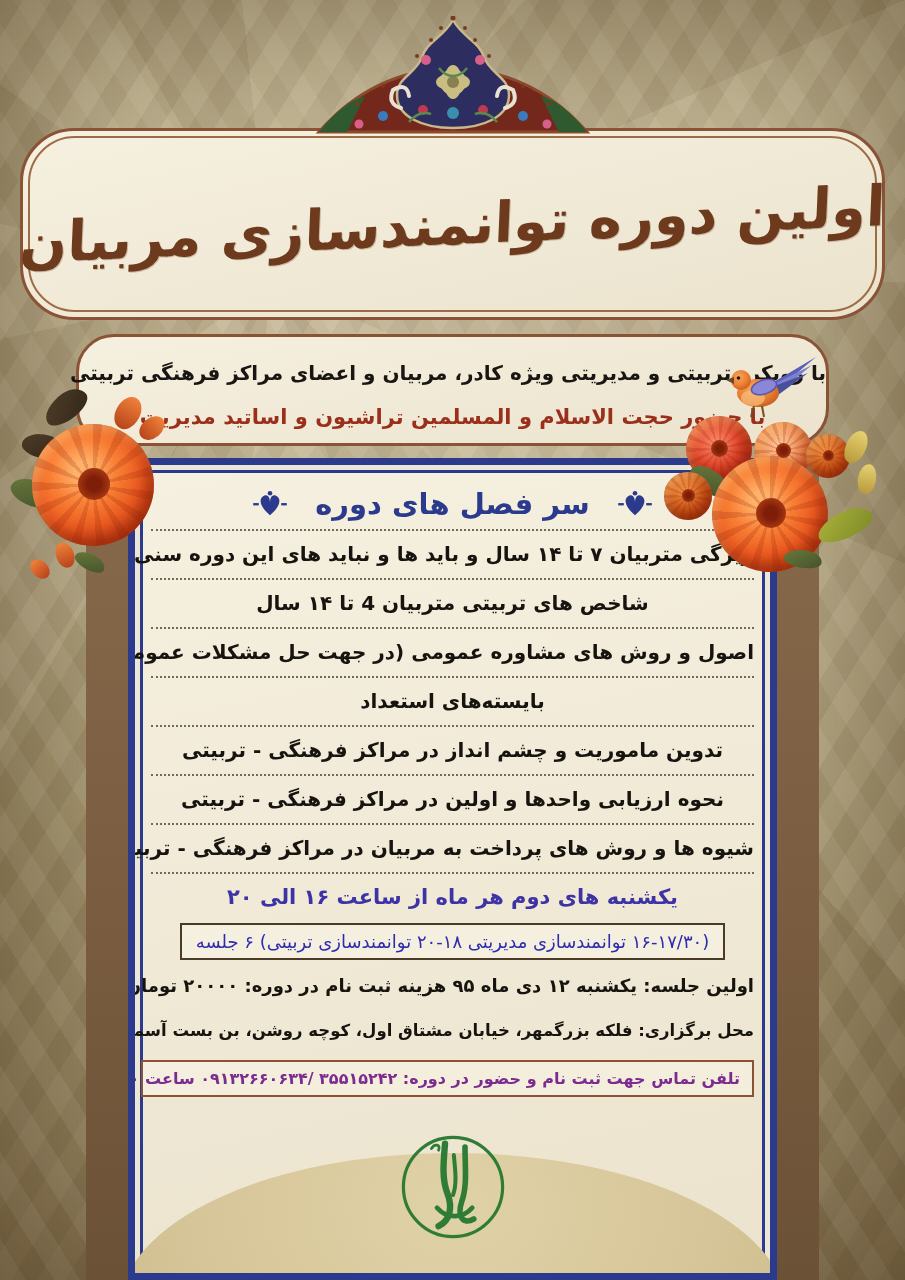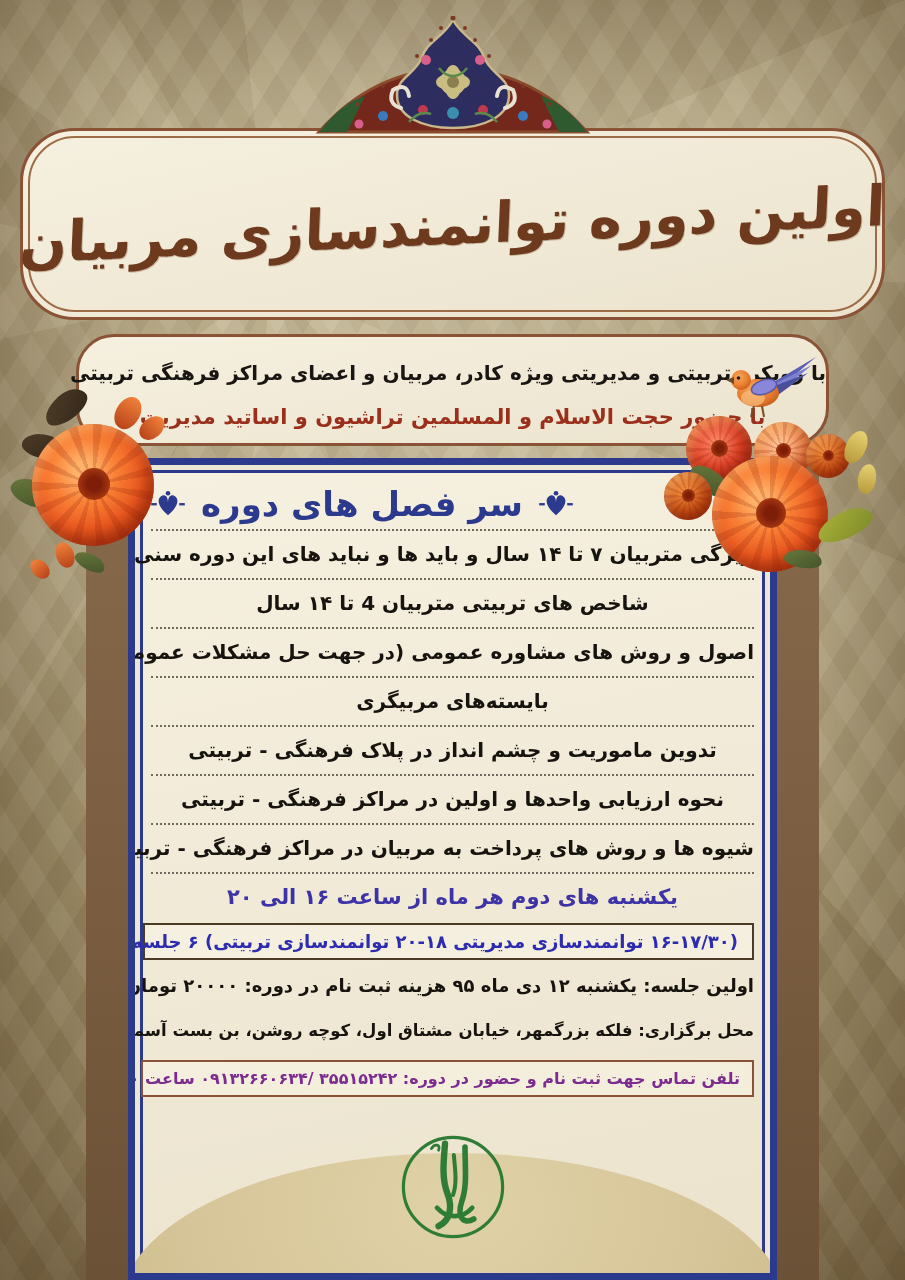--- a/index.html
+++ b/index.html
@@ -36,26 +36,26 @@
   .pillar{position:absolute;top:456px;bottom:0;width:42px;z-index:5;
     background:linear-gradient(180deg,#87694b 0%,#7a5d41 55%,#6b5136 100%);}
   .pillar.left{left:86px;} .pillar.right{right:86px;}
 
   
   .main-panel{position:absolute;left:128px;top:458px;width:649px;height:822px;box-sizing:border-box;z-index:10;
     border:7px solid #2b3a8c;box-shadow:inset 0 0 0 5px #ece6d4, inset 0 0 0 8px #2b3a8c;
     padding:14px 16px 0;overflow:hidden;}
   .row{white-space:nowrap;text-align:center;overflow:visible;}
   .dotted{border-bottom:2px dotted #6f6a5e;}
-  .section-header{height:50px;display:flex;align-items:center;justify-content:flex-end;gap:16px;
-    color:#2c3a8e;font-weight:bold;font-size:34px;}
+  .section-header{height:50px;display:flex;align-items:center;justify-content:center;gap:28px;
+    color:#2c3a8e;font-weight:bold;font-size:29px;}
   .topic{height:47px;line-height:46px;font-weight:bold;font-size:20px;color:#17140f;}
   .schedule-line{height:46px;line-height:46px;font-weight:bold;font-size:21px;color:#3d33a6;}
   .schedule-box{margin:3px auto 3px;width:fit-content;max-width:96%;border:2px solid #4a3a26;
-    padding:6px 14px;font-weight:bold;font-size:18px;color:#2d2cb0;white-space:nowrap;background:rgba(255,252,240,.35);}
+    padding:6px 14px;font-weight:normal;font-size:18px;color:#2d2cb0;white-space:nowrap;background:rgba(255,252,240,.35);}
   .info-line{height:45px;line-height:45px;font-weight:bold;color:#17140f;}
   .info-line.session{font-size:18px;}
   .info-line.location{font-size:16.5px;}
   .contact-box{margin:7px auto 0;width:fit-content;max-width:97%;border:2px solid #8a5335;
     padding:7px 12px;font-weight:bold;font-size:16px;color:#7c2b8f;white-space:nowrap;background:rgba(255,252,240,.35);}
 
   
   .dome{position:absolute;left:50%;top:688px;transform:translateX(-50%);width:666px;height:310px;border-radius:50%;
     background:radial-gradient(ellipse at 50% 18%, #e0d2a8 0%, #d6c598 55%, #c9b686 100%);}
   .logo-wrap{position:absolute;left:0;right:0;bottom:30px;display:flex;justify-content:center;}
@@ -169,24 +169,24 @@
     <div class="row topic dotted">
         <span>ویژگی متربیان ۷ تا ۱۴ سال و باید ها و نباید های این دوره سنی</span>
       </div>
         <div class="row topic dotted">
         <span>شاخص های تربیتی متربیان 4 تا ۱۴ سال</span>
       </div>
         <div class="row topic dotted">
         <span>اصول و روش های مشاوره عمومی (در جهت حل مشکلات عمومی)</span>
       </div>
         <div class="row topic dotted">
-        <span>بایسته‌های مربیگری</span>
-      </div>
-        <div class="row topic dotted">
-        <span>تدوین ماموریت و چشم انداز در پلاک فرهنگی - تربیتی</span>
+        <span>بایسته‌های استعداد</span>
+      </div>
+        <div class="row topic dotted">
+        <span>تدوین ماموریت و چشم انداز در مراکز فرهنگی - تربیتی</span>
       </div>
         <div class="row topic dotted">
         <span>نحوه ارزیابی واحدها و اولین در مراکز فرهنگی - تربیتی</span>
       </div>
         <div class="row topic dotted">
         <span>شیوه ها و روش های پرداخت به مربیان در مراکز فرهنگی - تربیتی</span>
       </div>
       </div>
 
     <div class="row schedule-line">یکشنبه های دوم هر ماه از ساعت ۱۶ الی ۲۰</div>

